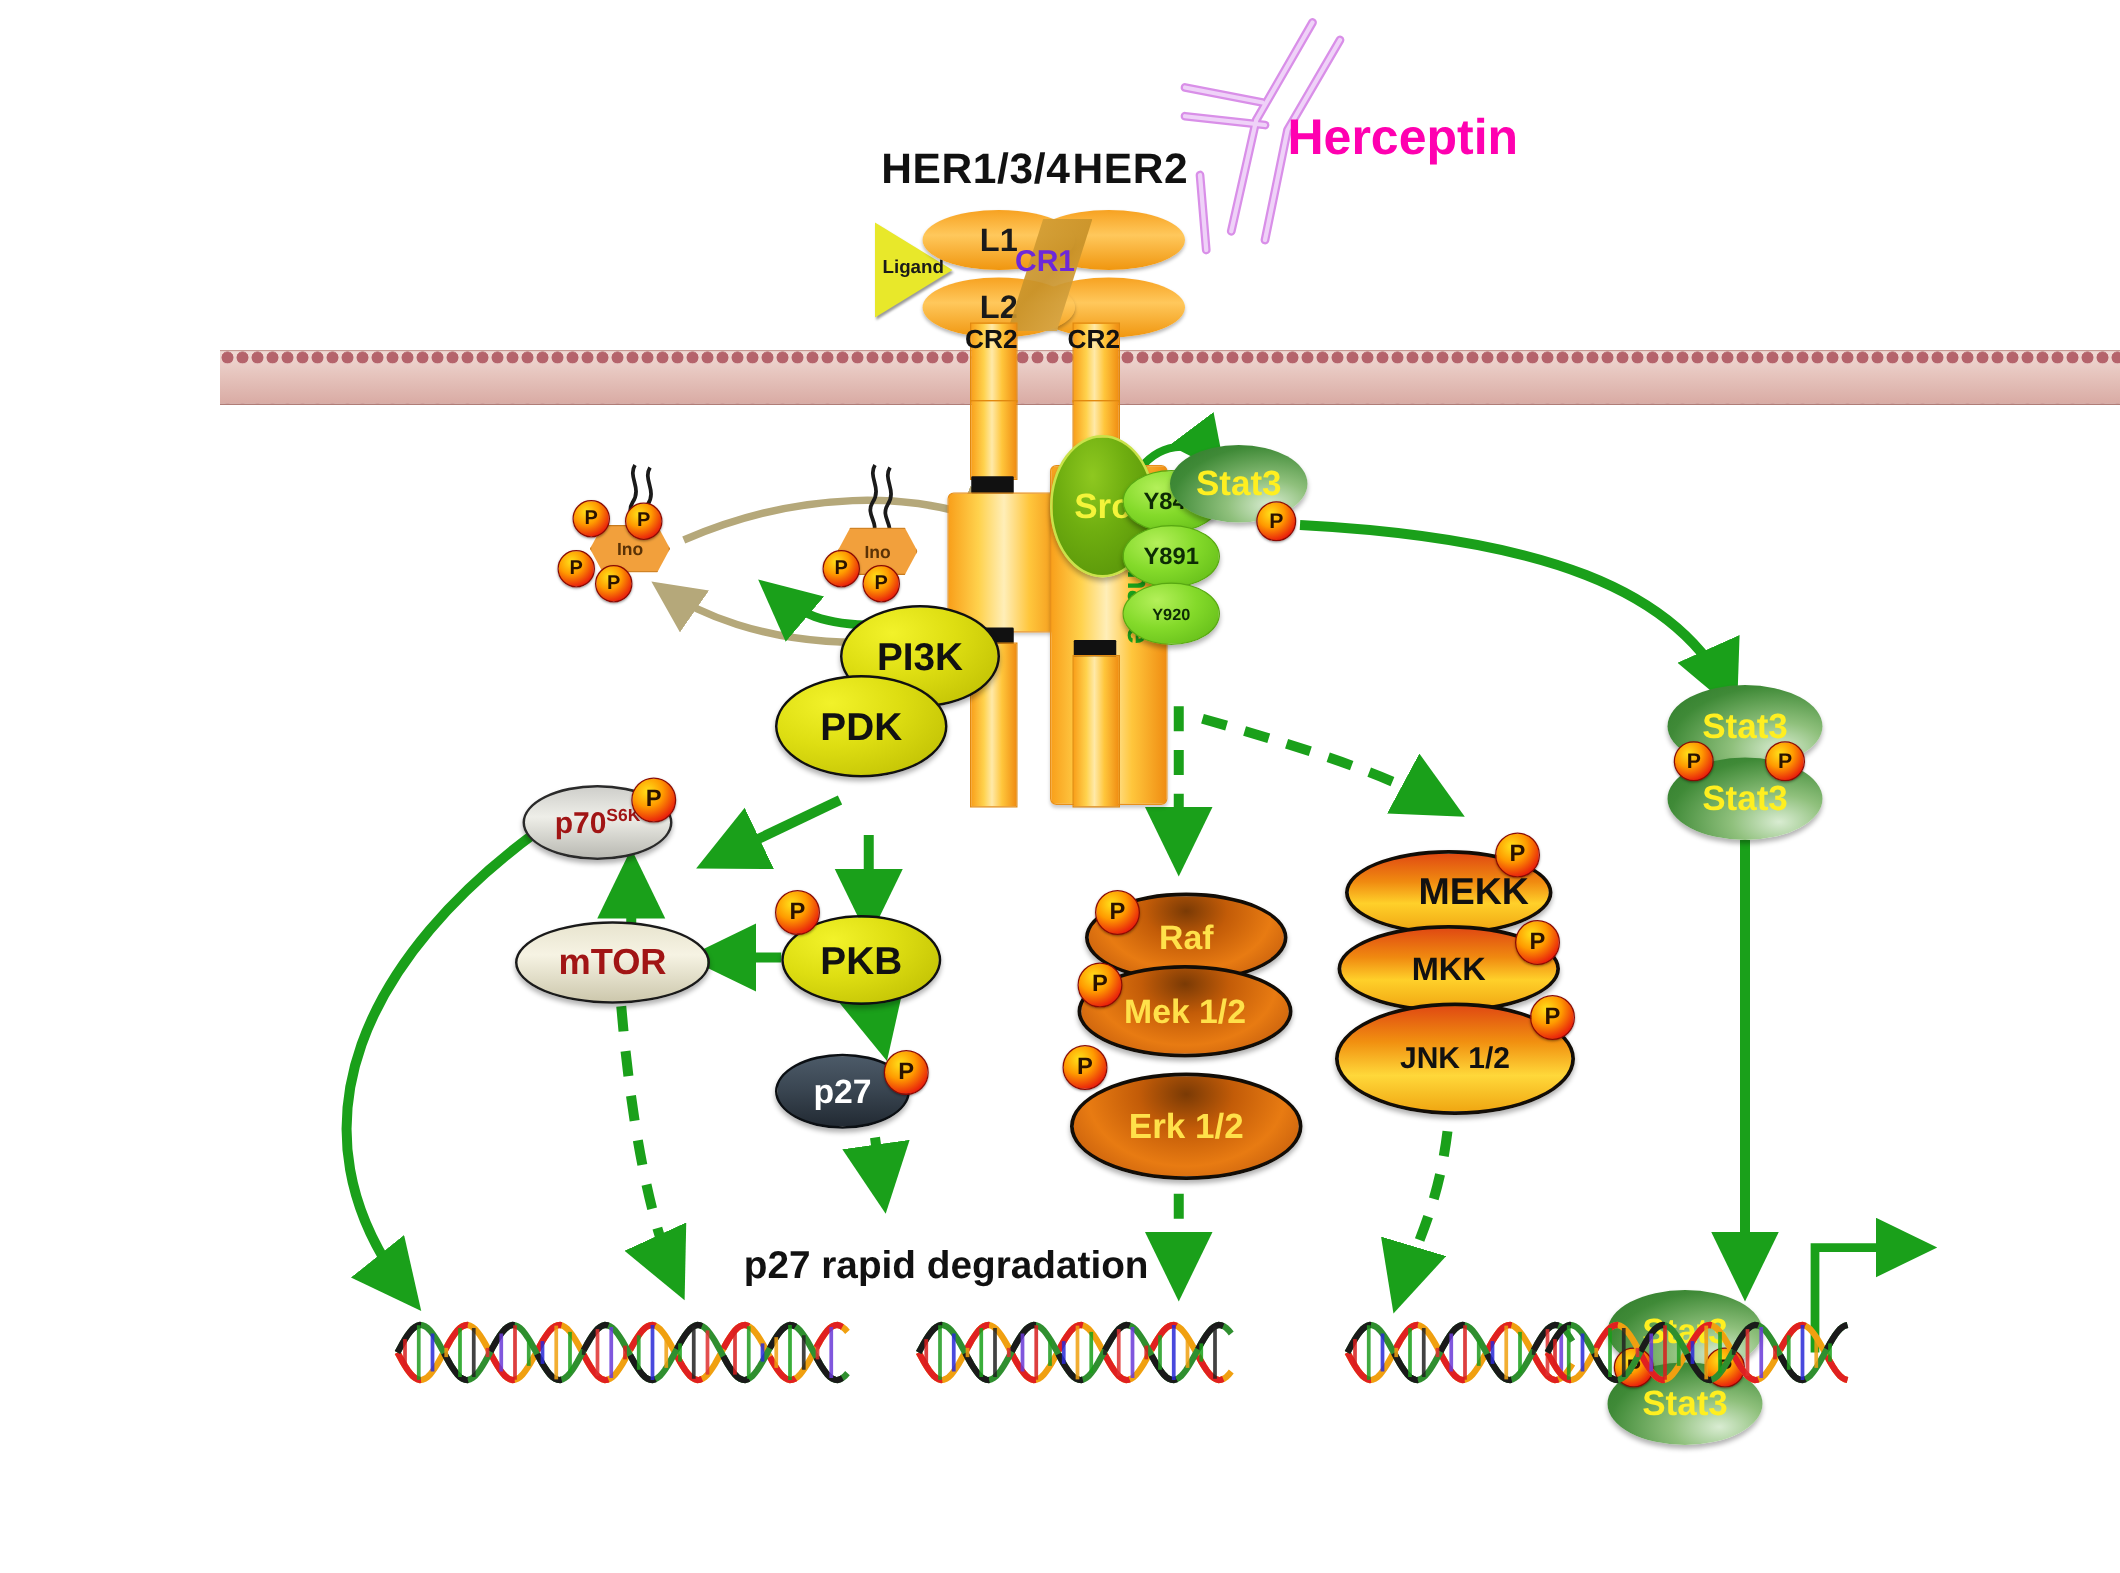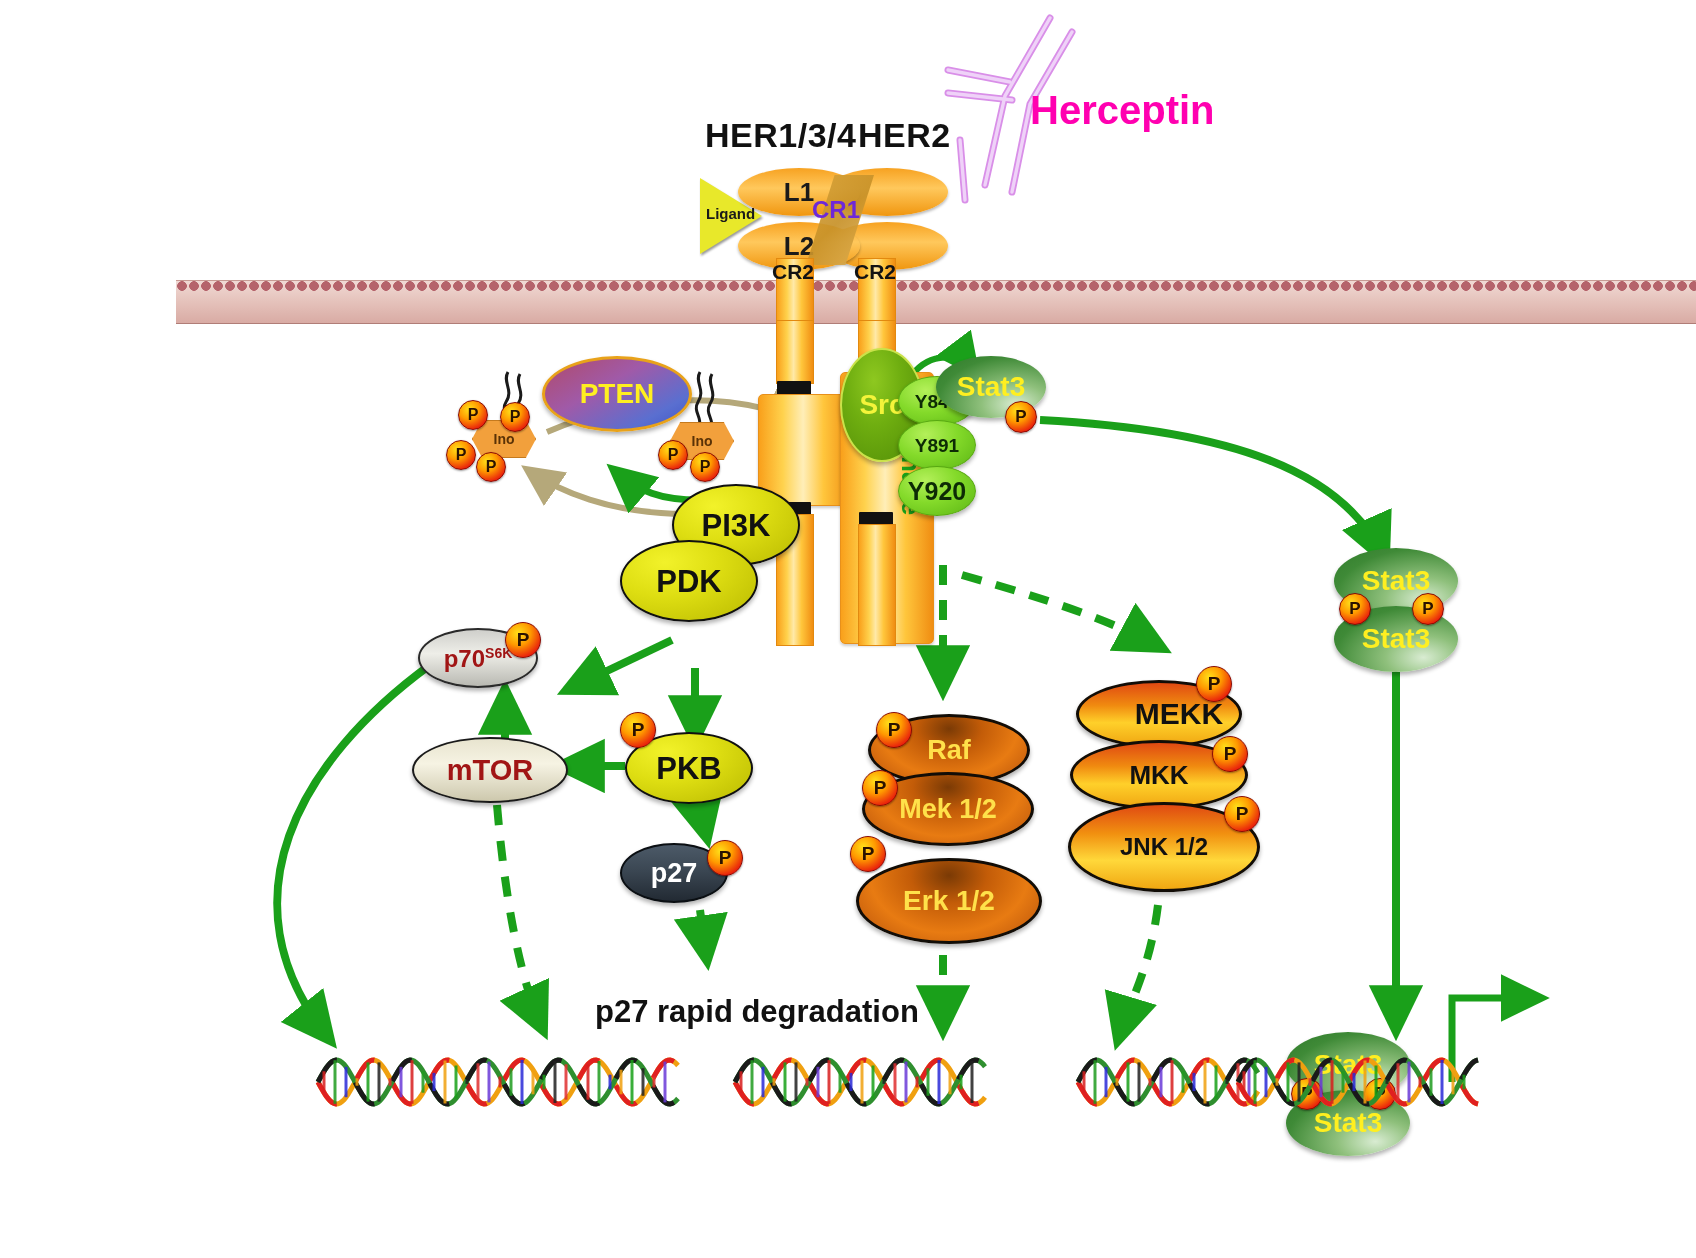--- a/index.html
+++ b/index.html
@@ -189,33 +189,30 @@
     <span style="font-size:28px;">Src</span>
   </div>
 
   <div class="abs oval ov-tyr" style="left:898px;top:376px;width:76px;height:48px;">
     <span style="font-size:19px;">Y845</span>
   </div>
   <div class="abs oval ov-tyr" style="left:898px;top:420px;width:76px;height:48px;">
     <span style="font-size:19px;">Y891</span>
   </div>
   <div class="abs oval ov-tyr" style="left:898px;top:466px;width:76px;height:48px;">
-    <span style="font-size:25px;">Y920</span>
+    <span style="font-size:13px;">Y920</span>
   </div>
 
   <div class="abs oval ov-green" style="left:936px;top:356px;width:110px;height:62px;">
     <span style="font-size:28px;">Stat3</span>
   </div>
   <div class="abs pmark" style="left:1005px;top:401px;width:30px;height:30px;font-size:17px;">
     <span>P</span>
   </div>
 
-  <div class="abs oval ov-pten" style="left:542px;top:356px;width:144px;height:70px;">
-    <span style="font-size:28px;">PTEN</span>
-  </div>
 
   <div class="abs" style="left:452px;top:370px;width:120px;height:90px;">
     <svg width="120" height="90">
       <path d="M56,2 C50,12 62,20 54,32 C48,42 60,48 54,58" stroke="#1a1a1a" stroke-width="3" fill="none"></path>
       <path d="M68,4 C62,14 74,22 66,34 C60,44 72,50 66,60" stroke="#1a1a1a" stroke-width="3" fill="none"></path>
       <circle cx="60" cy="64" r="9" fill="#ddd5c4" stroke="#b7ae9c"></circle>
     </svg>
     <div class="abs" style="left:20px;top:50px;width:62px;height:36px;background:#f2a03c;border:1.5px solid #c57a1e;
                 clip-path:polygon(16% 0,84% 0,100% 50%,84% 100%,16% 100%,0 50%);display:flex;align-items:center;justify-content:center;">
       <span style="font-size:14px;font-weight:bold;color:#5a3206;">Ino</span>

